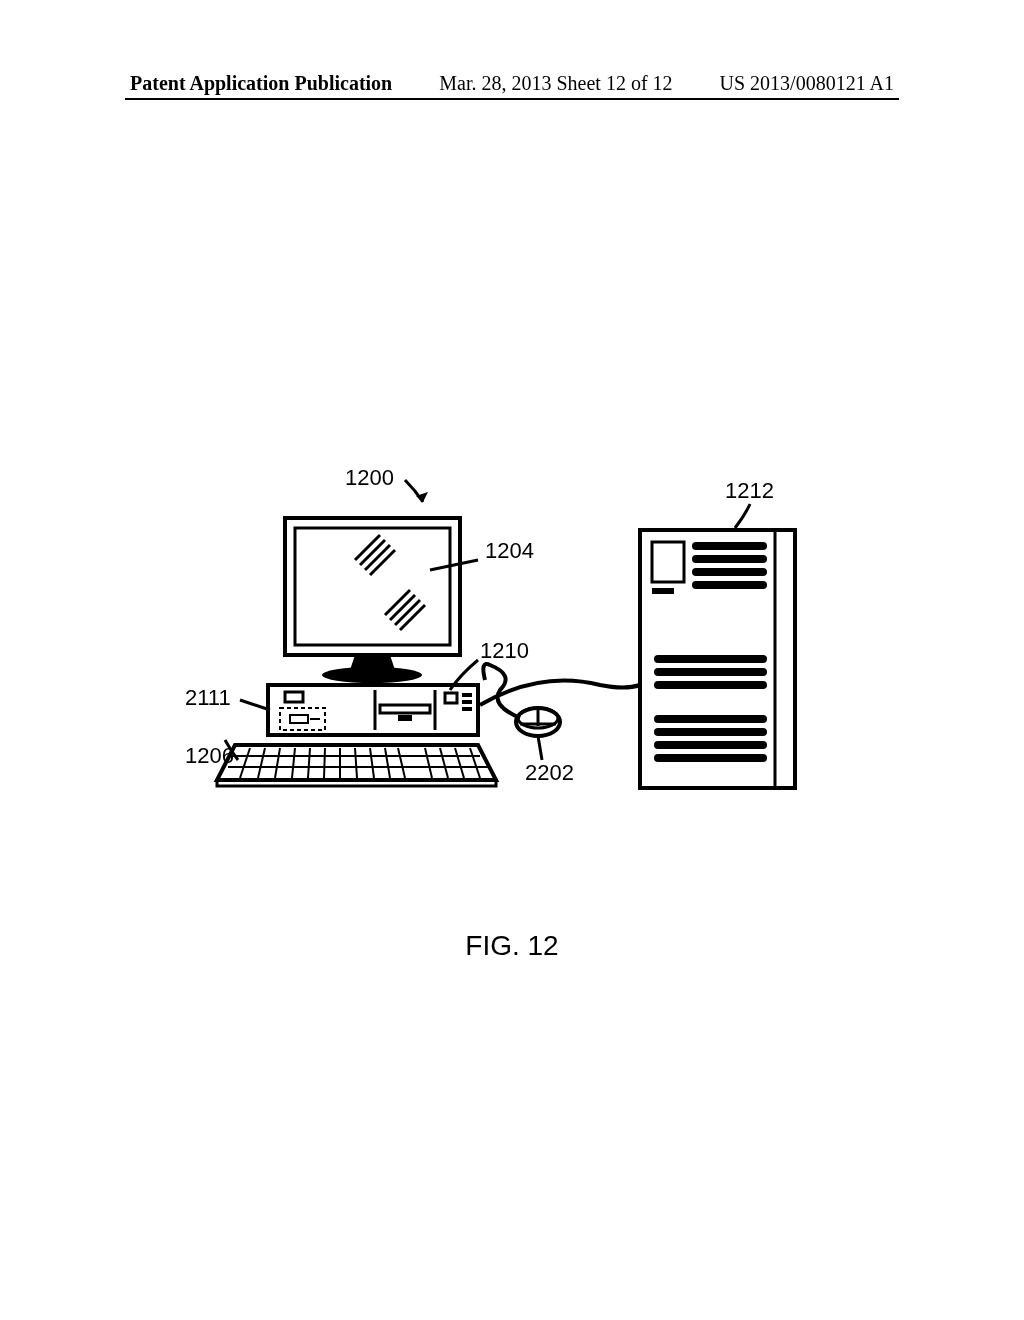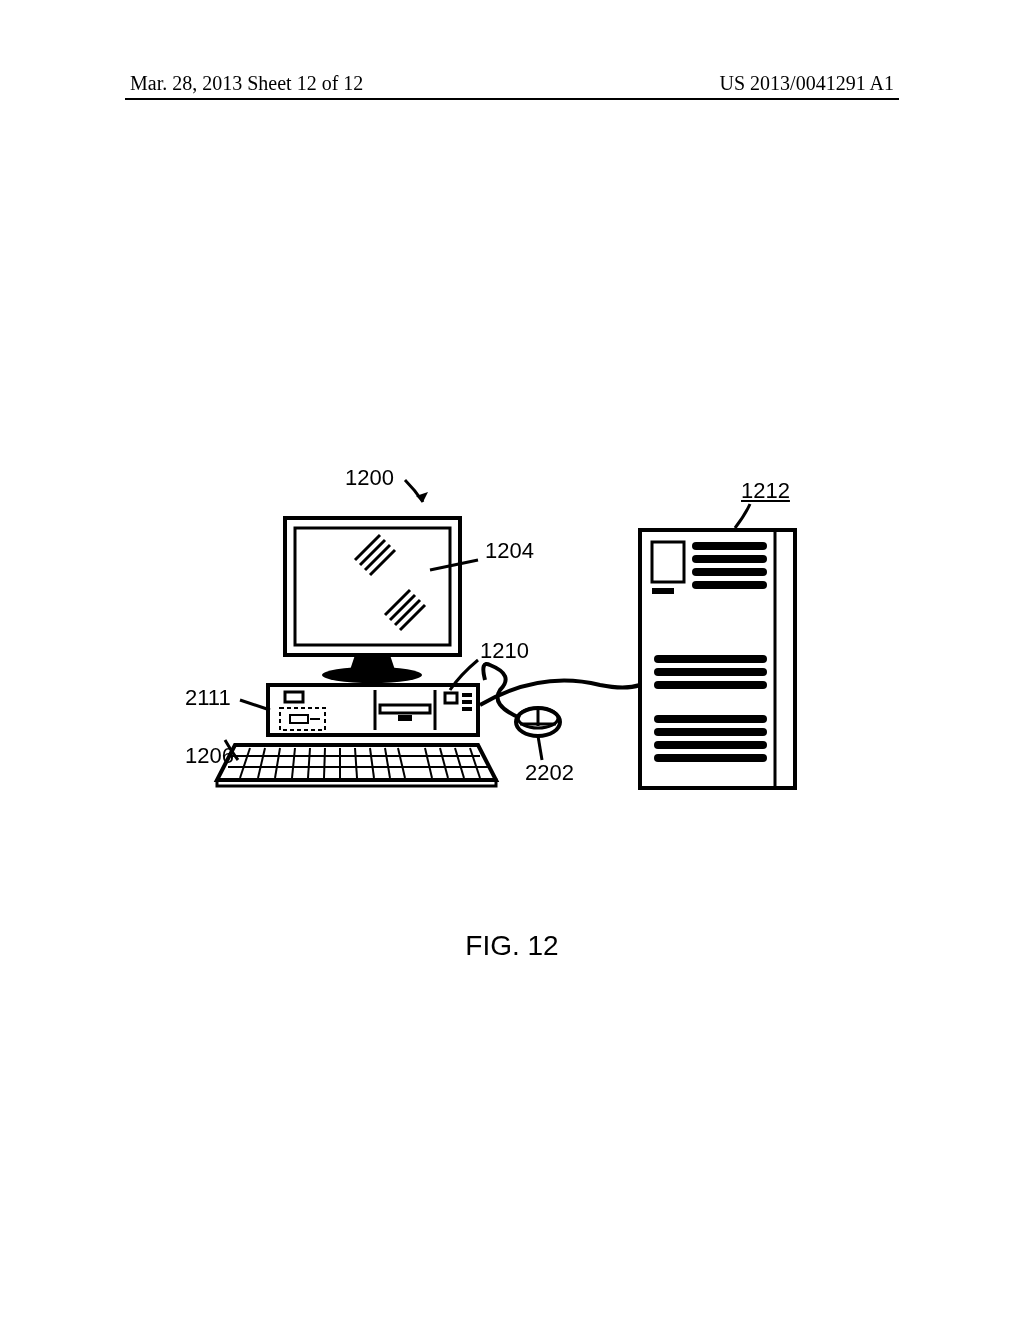--- a/index.html
+++ b/index.html
@@ -50,22 +50,23 @@
     .ref-label {
       position: absolute;
       font-size: 22px;
       font-family: Arial, sans-serif;
     }
   </style>
 </head>
 <body>
 
 <div class="header">
+  <span class="header-left">Patent Application Publication</span>
   <span class="header-center">Mar. 28, 2013 Sheet 12 of 12</span>
-  <span class="header-right">US 2013/0041291 A1</span>
+  <span class="header-right">US 2013/0080121 A1</span>
 </div>
 <div class="header-line"></div>
 
 <div class="figure-area">
   <svg width="660" height="420" viewBox="0 0 660 420">
 
     <g>
       <path d="M 105 58 L 280 58 L 280 195 L 105 195 Z" fill="none" stroke="black" stroke-width="4"></path>
       <path d="M 115 68 L 270 68 L 270 185 L 115 185 Z" fill="none" stroke="black" stroke-width="3"></path>
 
@@ -171,21 +172,21 @@
 
     <path d="M 60 240 Q 75 245 90 250" fill="none" stroke="black" stroke-width="3"></path>
 
     <path d="M 45 280 Q 52 292 58 300" fill="none" stroke="black" stroke-width="3"></path>
 
     <line x1="358" y1="276" x2="362" y2="300" stroke="black" stroke-width="3"></line>
   </svg>
 
   
   <div class="ref-label" style="top:-10px; left:165px;margin-top:15px;">1200</div>
-  <div class="ref-label" style="top:18px; left:561px;text-decoration:underline;">1212</div>
+  <div class="ref-label" style="top:18px; left:545px;">1212</div>
   <div class="ref-label" style="top:78px; left:305px;">1204</div>
   <div class="ref-label" style="top:178px; left:300px;">1210</div>
   <div class="ref-label" style="top:225px; left:5px;">2111</div>
   <div class="ref-label" style="top:255px; left:5px;margin-top:28px;">1206</div>
   <div class="ref-label" style="top:300px; left:345px;">2202</div>
 </div>
 
 <div class="figure-caption">FIG. 12</div>
 
 </body></html>

